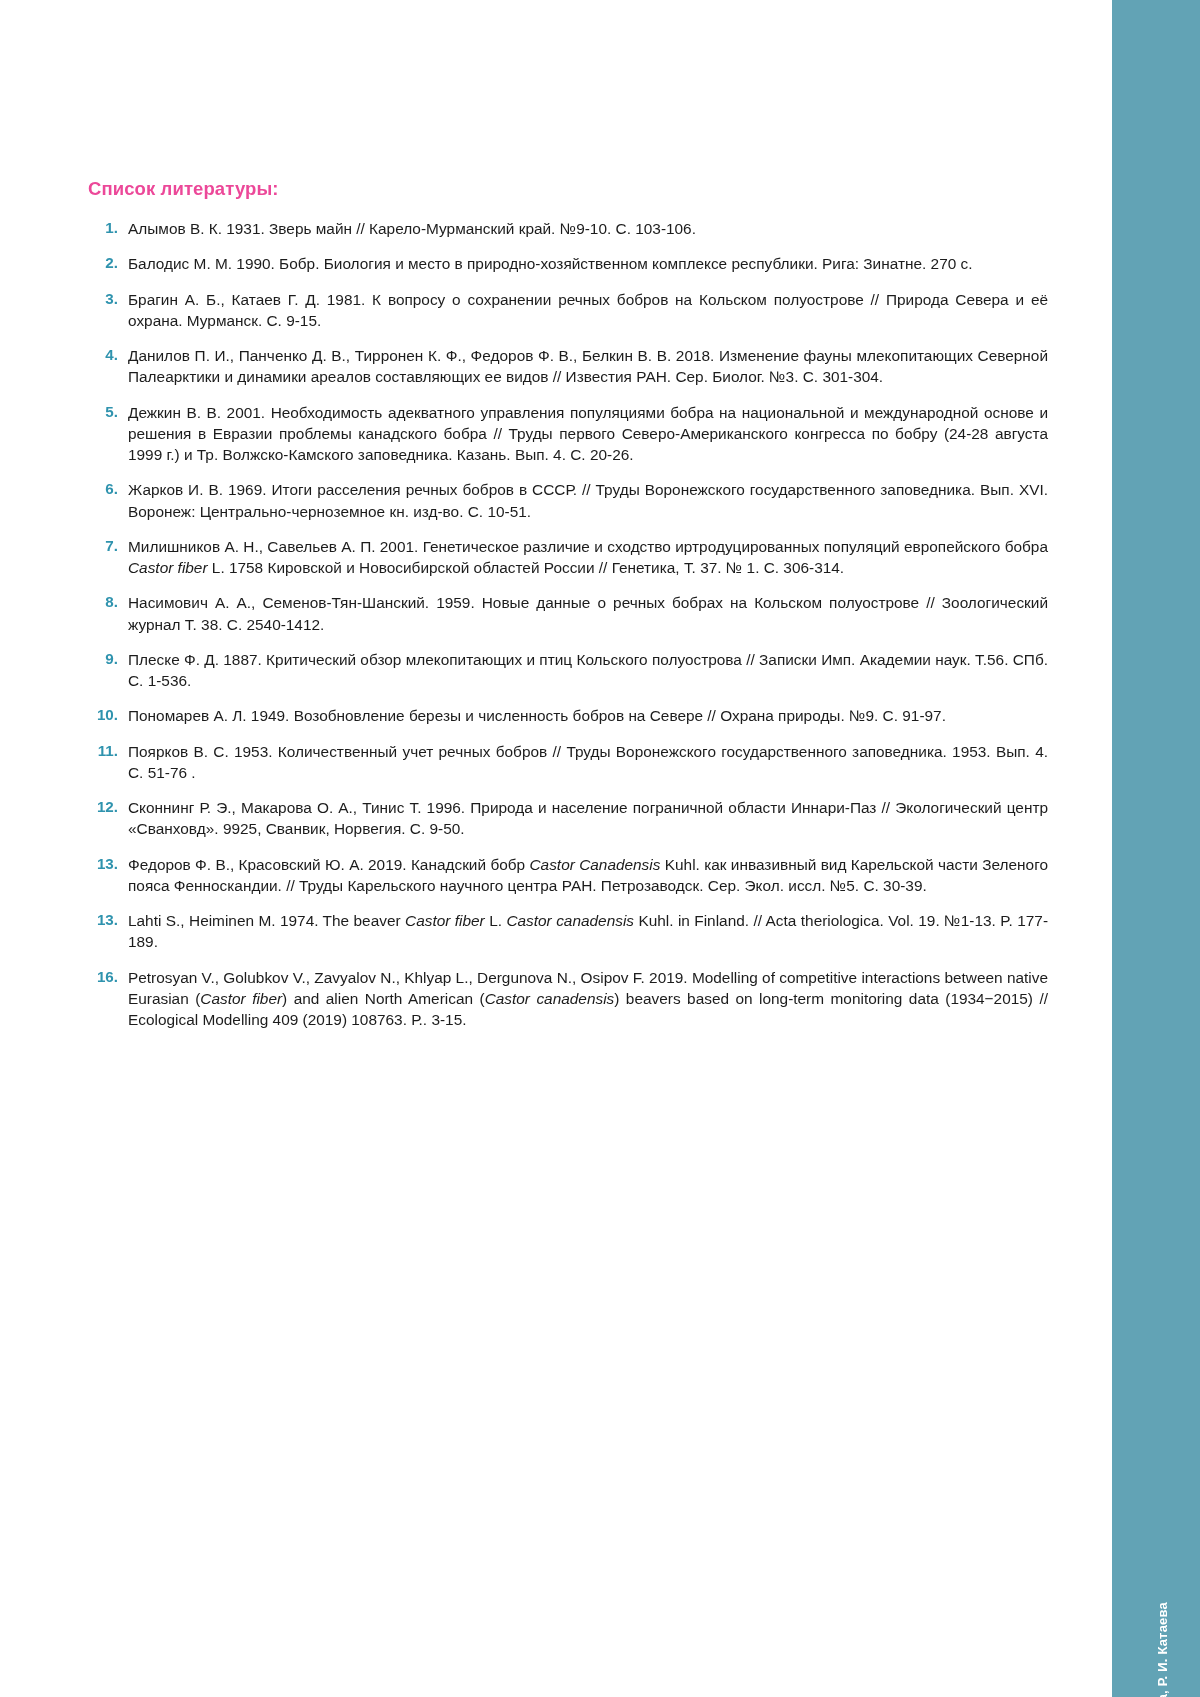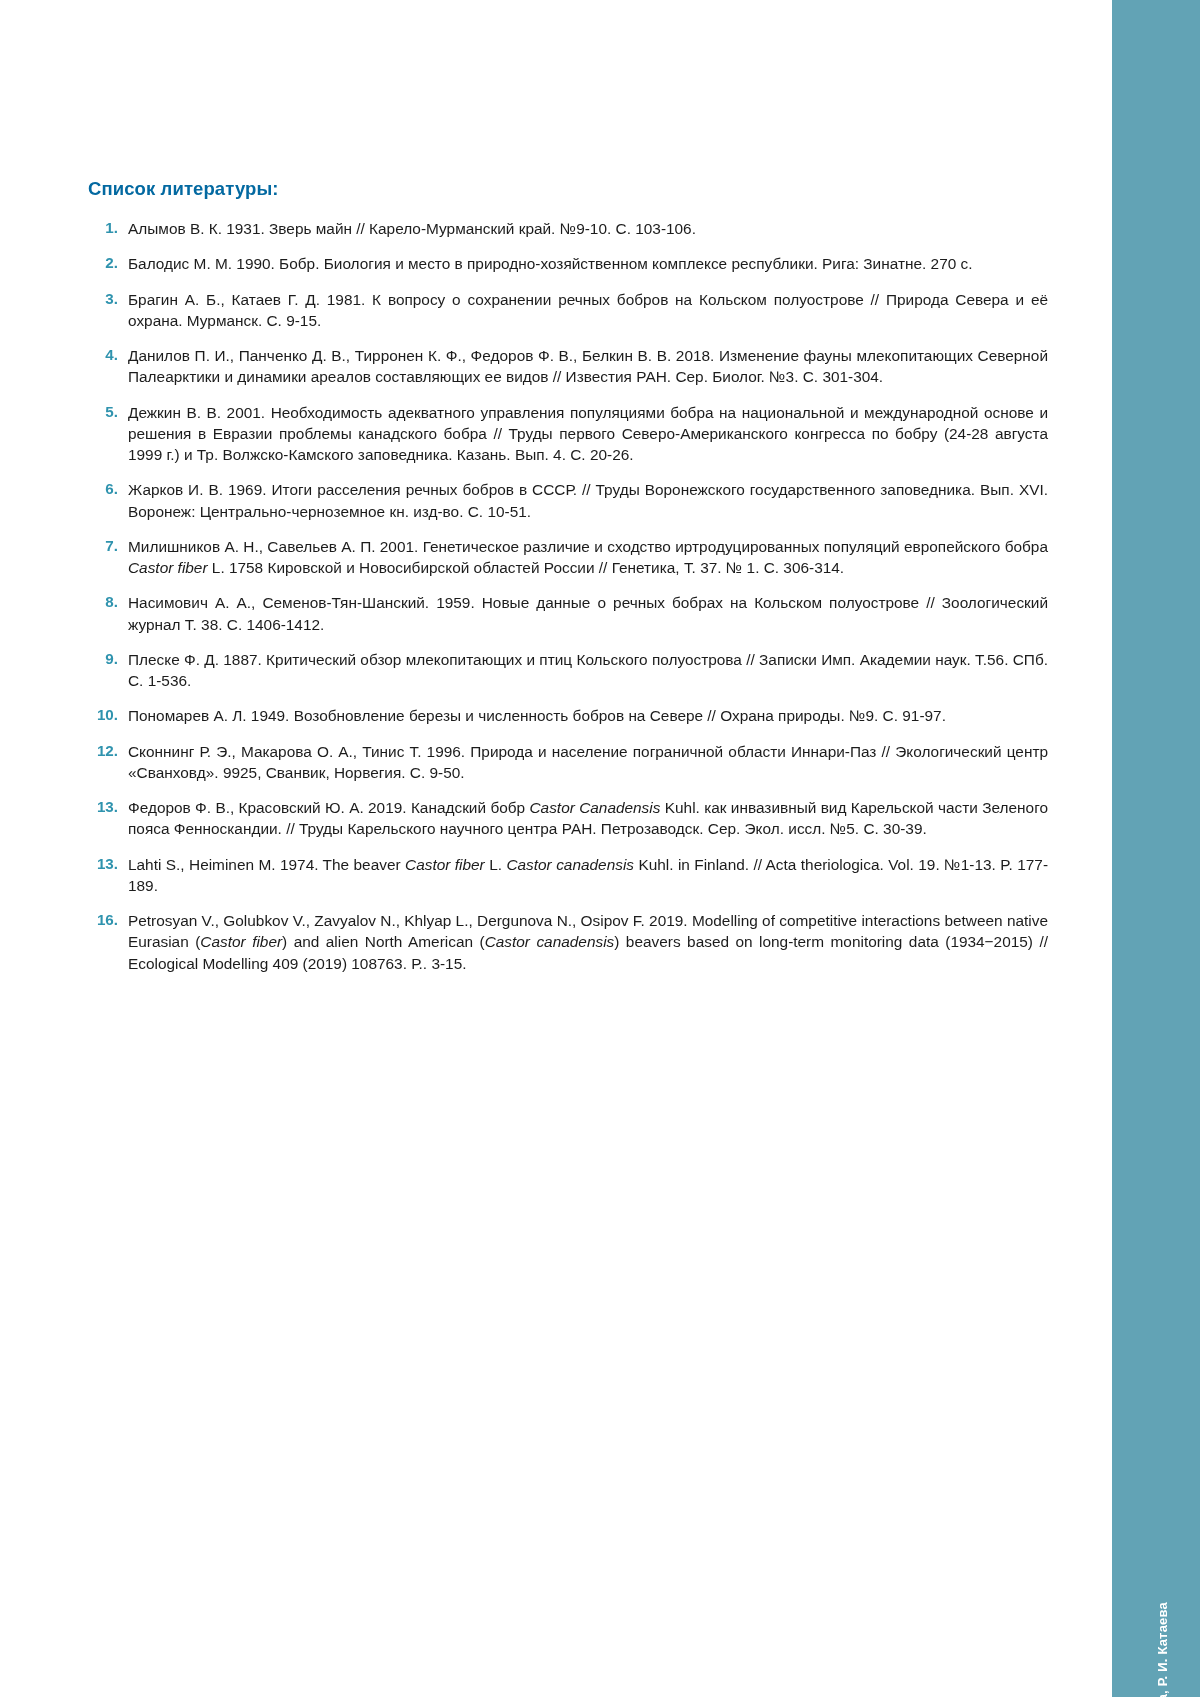--- a/index.html
+++ b/index.html
@@ -49,21 +49,21 @@
     transform-origin: 100% 100%;
   }
   
   .content {
     position: absolute;
     left: 88px;
     top: 178px;
     width: 960px;
   }
   .ref-heading {
-    color: #0369a1;
+    color: #ec4899;
     font-size: 18.5px;
     font-weight: 700;
     margin: 0 0 18px 0;
     letter-spacing: 0.1px;
   }
   ol.ref-list {
     list-style: none;
     margin: 0;
     padding: 0;
   }
@@ -130,29 +130,33 @@
         <li class="ref-item">
           <span class="num">6.</span>
           <span class="txt"><span>Жарков И. В. 1969. Итоги расселения речных бобров в СССР. // Труды Воронежского государственного заповедника. Вып. XVI. Воронеж: Центрально-черноземное кн. изд-во. С. 10-51.</span></span>
         </li>
         <li class="ref-item">
           <span class="num">7.</span>
           <span class="txt"><span>Милишников А. Н., Савельев А. П. 2001. Генетическое различие и сходство иртродуцированных популяций европейского бобра </span><i>Castor fiber</i><span> L. 1758 Кировской и Новосибирской областей России // Генетика, Т. 37. № 1. С. 306-314.</span></span>
         </li>
         <li class="ref-item">
           <span class="num">8.</span>
-          <span class="txt"><span>Насимович А. А., Семенов-Тян-Шанский. 1959. Новые данные о речных бобрах на Кольском полуострове // Зоологический журнал Т. 38. С. 1406-1412.</span></span>
+          <span class="txt"><span>Насимович А. А., Семенов-Тян-Шанский. 1959. Новые данные о речных бобрах на Кольском полуострове // Зоологический журнал Т. 38. С. 2540-1412.</span></span>
         </li>
         <li class="ref-item">
           <span class="num">9.</span>
           <span class="txt"><span>Плеске Ф. Д. 1887. Критический обзор млекопитающих и птиц Кольского полуострова // Записки Имп. Академии наук. Т.56. СПб. С. 1-536.</span></span>
         </li>
         <li class="ref-item">
           <span class="num">10.</span>
           <span class="txt"><span>Пономарев А. Л. 1949. Возобновление березы и численность бобров на Севере // Охрана природы. №9. С. 91-97.</span></span>
+        </li>
+        <li class="ref-item">
+          <span class="num">11.</span>
+          <span class="txt"><span>Поярков В. С. 1953. Количественный учет речных бобров // Труды Воронежского государственного заповедника. 1953. Вып. 4. С. 51-76 .</span></span>
         </li>
         <li class="ref-item">
           <span class="num">12.</span>
           <span class="txt"><span>Сконнинг Р. Э., Макарова О. А., Тинис Т. 1996. Природа и население пограничной области Иннари-Паз // Экологический центр «Сванховд». 9925, Сванвик, Норвегия. С. 9-50.</span></span>
         </li>
         <li class="ref-item">
           <span class="num">13.</span>
           <span class="txt"><span>Федоров Ф. В., Красовский Ю. А. 2019. Канадский бобр </span><i>Castor Canadensis</i><span> Kuhl. как инвазивный вид Карельской части Зеленого пояса Фенноскандии. // Труды Карельского научного центра РАН. Петрозаводск. Сер. Экол. иссл. №5. С. 30-39.</span></span>
         </li>
         <li class="ref-item">

